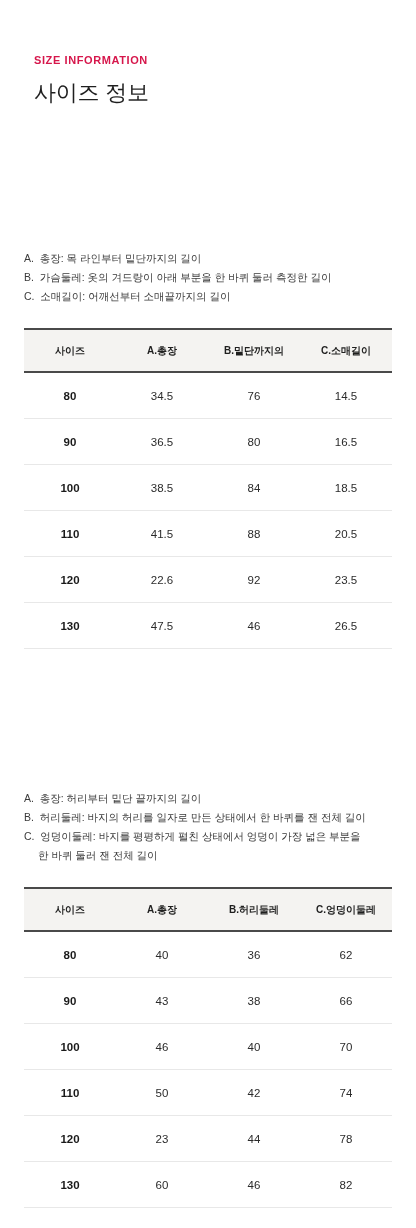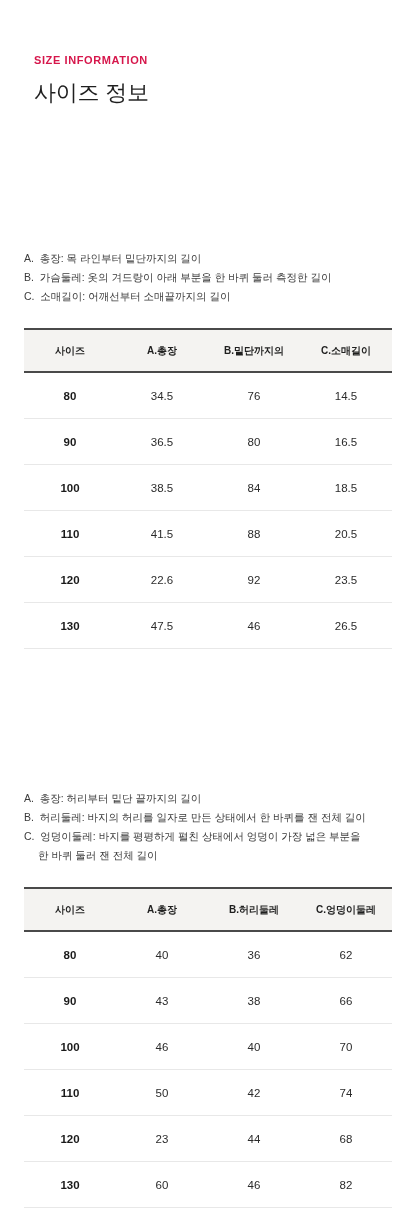--- a/index.html
+++ b/index.html
@@ -208,21 +208,21 @@
         <tr>
           <td class="size-col">110</td>
           <td>50</td>
           <td>42</td>
           <td>74</td>
         </tr>
         <tr>
           <td class="size-col">120</td>
           <td>23</td>
           <td>44</td>
-          <td>68</td>
+          <td>78</td>
         </tr>
         <tr>
           <td class="size-col">130</td>
           <td>60</td>
           <td>46</td>
           <td>82</td>
         </tr>
       </tbody>
     </table>
   </div>

